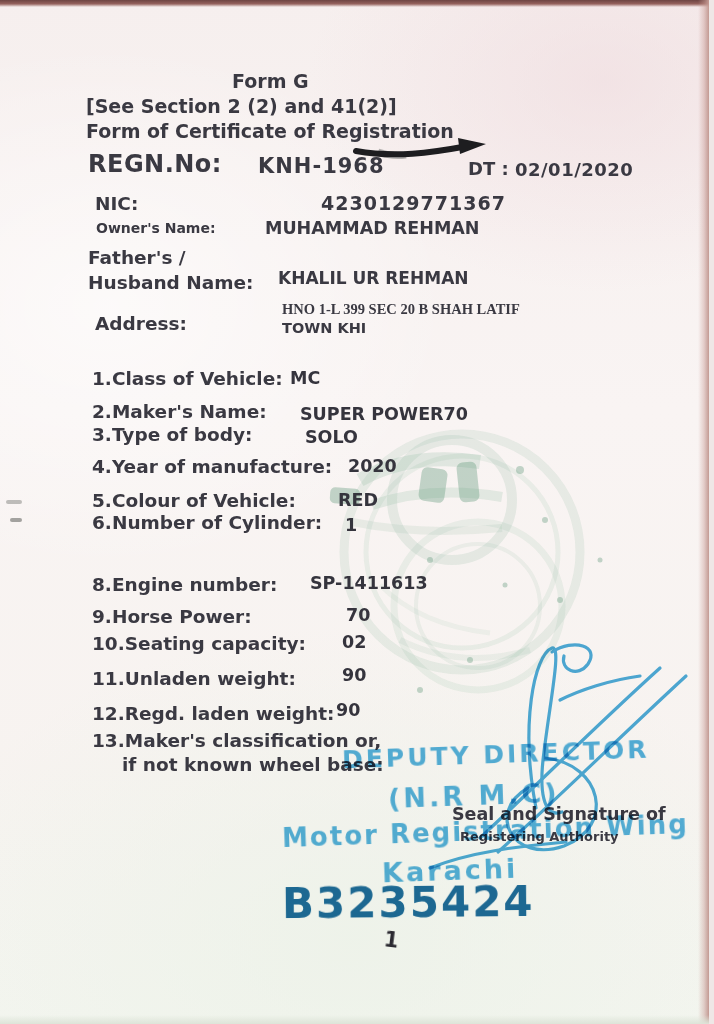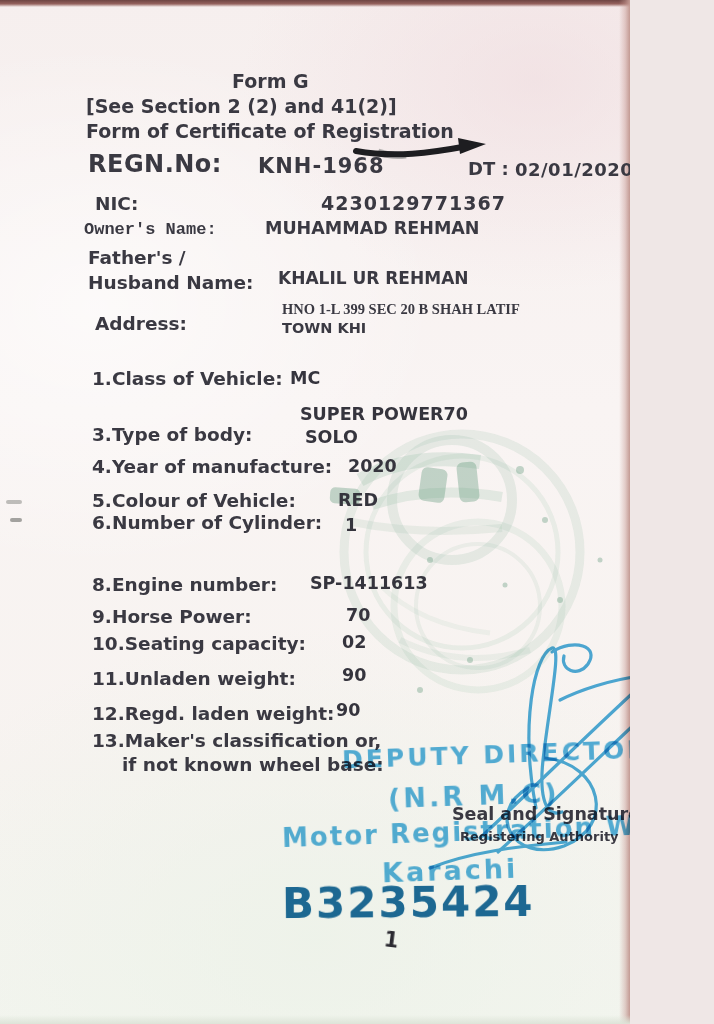--- a/index.html
+++ b/index.html
@@ -2,21 +2,21 @@
 <html><head>
 <meta charset="utf-8">
 <style>
   html,body{margin:0;padding:0;}
   body{
     width:714px;height:1024px;overflow:hidden;
     font-family:"DejaVu Sans","Liberation Sans",sans-serif;
     background:#efe7e6;
   }
   #paper{
-    position:relative;width:630px;height:1024px;overflow:hidden;
+    position:relative;width:709px;height:1024px;overflow:hidden;
     background:
       radial-gradient(420px 300px at 85% 8%, rgba(238,216,220,.55), rgba(238,216,220,0) 70%),
       radial-gradient(500px 380px at 15% 30%, rgba(255,255,255,.6), rgba(255,255,255,0) 70%),
       radial-gradient(600px 420px at 50% 92%, rgba(236,242,232,.8), rgba(236,242,232,0) 75%),
       linear-gradient(180deg,#f6efee 0%,#f9f4f3 40%,#f7f3f0 75%,#f3f5ef 100%);
   }
   
   .edge-top{position:absolute;left:0;top:0;width:714px;height:7px;
     background:linear-gradient(180deg,#5e3230 0%,#8a524d 55%,rgba(138,82,77,0) 100%);opacity:.9;}
   .edge-right{position:absolute;right:0;top:0;width:11px;height:1024px;
@@ -92,36 +92,37 @@
   </svg>
 
   <div class="txt" style="left:88px;top:150px;font-size:24px;font-weight:800;letter-spacing:.5px;">REGN.No:</div>
   <div class="txt" style="left:258px;top:154px;font-size:21px;font-weight:800;letter-spacing:1px;">KNH-1968</div>
   <div class="txt w6" style="left:468px;top:158px;font-size:18px;">DT :</div>
   <div class="txt w6" style="left:515px;top:159px;font-size:18px;letter-spacing:.5px;">02/01/2020</div>
 
   <div class="txt w6" style="left:95px;top:193px;font-size:18.5px;">NIC:</div>
   <div class="txt" style="left:288px;top:192px;font-size:19px;font-weight:700;letter-spacing:1px;margin-left:33px;">4230129771367</div>
 
-  <div class="txt w6" style="left:84px;top:220px;font-size:17px;font-family:Liberation Mono, monospace;">Owner's Name:</div>
+  <div class="txt w6" style="left:96px;top:220px;font-size:14px;">Owner's Name:</div>
   <div class="txt" style="left:265px;top:218px;font-size:17.5px;font-weight:700;">MUHAMMAD REHMAN</div>
 
   <div class="txt w6" style="left:88px;top:247px;font-size:18.5px;">Father's /</div>
   <div class="txt w6" style="left:88px;top:272px;font-size:18.5px;">Husband Name:</div>
   <div class="txt" style="left:278px;top:268px;font-size:17px;font-weight:700;">KHALIL UR REHMAN</div>
 
   <div class="txt w6" style="left:95px;top:313px;font-size:18.5px;">Address:</div>
   <div class="txt" style="left:282px;top:301px;font-size:14.5px;font-weight:700;font-family:Liberation Serif, serif;">HNO 1-L 399 SEC 20 B SHAH LATIF</div>
   <div class="txt" style="left:282px;top:320px;font-size:14.5px;font-weight:700;">TOWN KHI</div>
 
   <div class="field" style="top:368px">
     <span class="lbl">1.Class of Vehicle:</span>
     <span class="val" style="left:290px">MC</span>
   </div>
   <div class="field" style="top:401px">
+    <span class="lbl">2.Maker's Name:</span>
     <span class="val" style="left:300px;top:3px">SUPER POWER70</span>
   </div>
   <div class="field" style="top:424px">
     <span class="lbl">3.Type of body:</span>
     <span class="val" style="left:305px;top:3px">SOLO</span>
   </div>
   <div class="field" style="top:456px">
     <span class="lbl">4.Year of manufacture:</span>
     <span class="val" style="left:348px">2020</span>
   </div>

